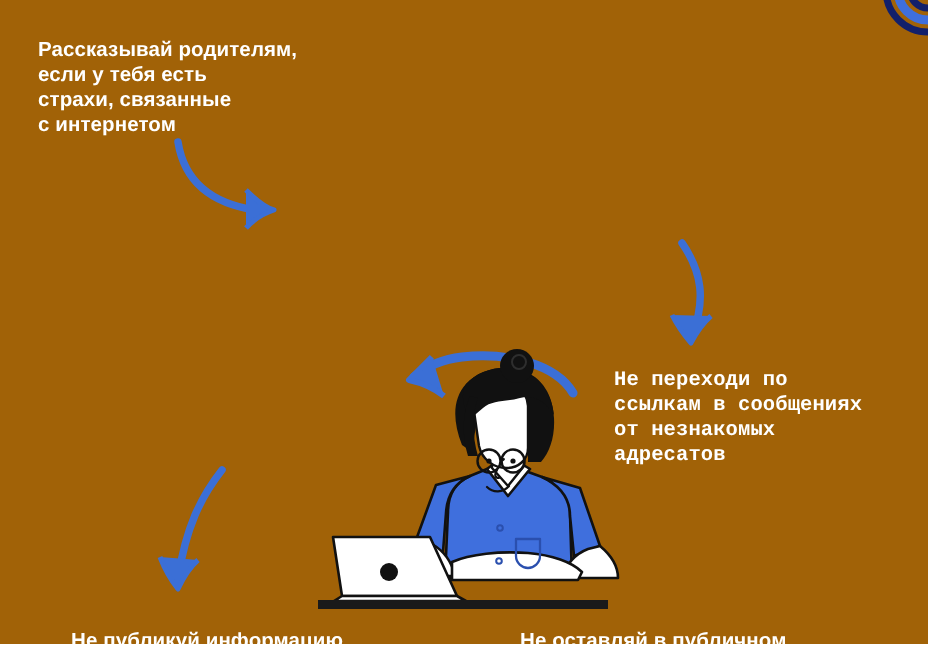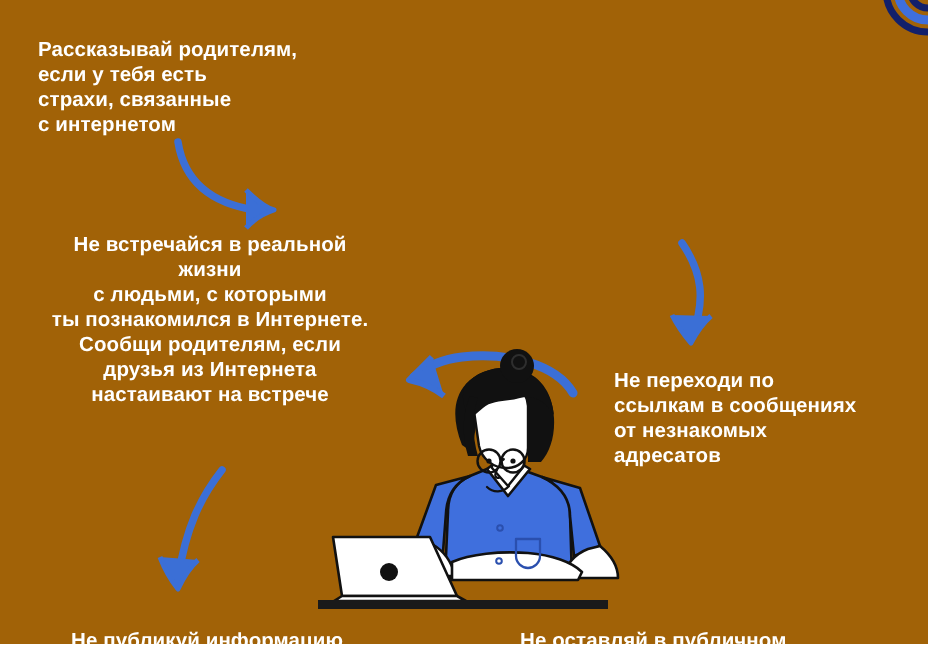--- a/index.html
+++ b/index.html
@@ -25,21 +25,21 @@
     font-size: 20.5px;
     line-height: 25px;
     letter-spacing: 0.1px;
     white-space: pre-line;
     text-rendering: geometricPrecision;
   }
   .tip-tell-parents   { left: 38px;  top: 37px;  width: 330px; text-align: left; }
   .tip-no-meet        { left: 10px;  top: 232px; width: 400px; text-align: center; }
   .tip-no-publish     { left: 10px;  top: 628px; width: 400px; text-align: center; }
   .tip-offers         { left: 634px; top: 126px; width: 290px; text-align: left; }
-  .tip-links          { left: 614px; top: 368px; width: 310px; text-align: left; }
+  .tip-links          { left: 614px; top: 368px; width: 310px; text-align: left; font-family: Liberation Mono, monospace; }
   .tip-public-access  { left: 520px; top: 628px; width: 400px; text-align: left; }
 
   
   #art {
     position: absolute;
     left: 0;
     top: 0;
     width: 928px;
     height: 672px;
     pointer-events: none;
@@ -140,27 +140,20 @@
 
       <rect x="318" y="600" width="290" height="9" fill="#1A1A1A"></rect>
     </g>
   </svg>
 
   <div class="tip tip-tell-parents">Рассказывай родителям,
 если у тебя есть
 страхи, связанные
 с интернетом</div>
 
-  <div class="tip tip-no-meet">Не встречайся в реальной
-жизни
-с людьми, с которыми
-ты познакомился в Интернете.
-Сообщи родителям, если
-друзья из Интернета
-настаивают на встрече</div>
 
 
   <div class="tip tip-links">Не переходи по
 ссылкам в сообщениях
 от незнакомых
 адресатов</div>
 
   <div class="tip tip-no-publish">Не публикуй информацию,
 которая в будущем сможет</div>
 

